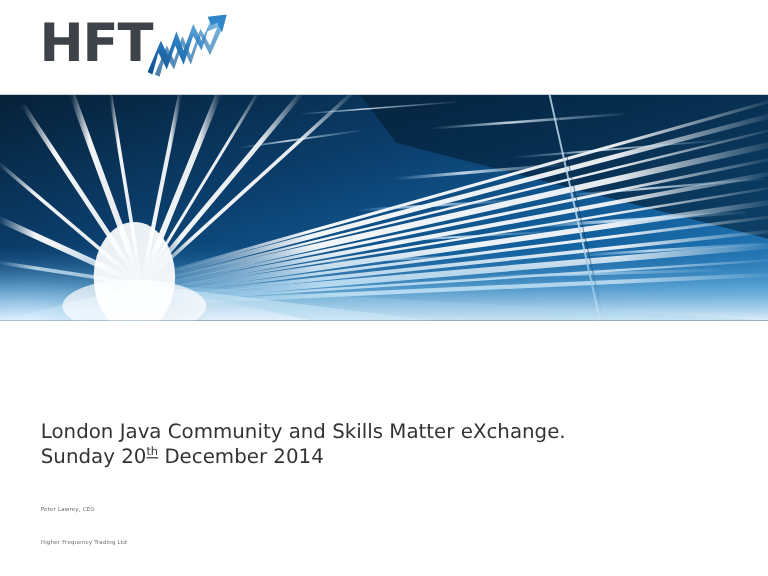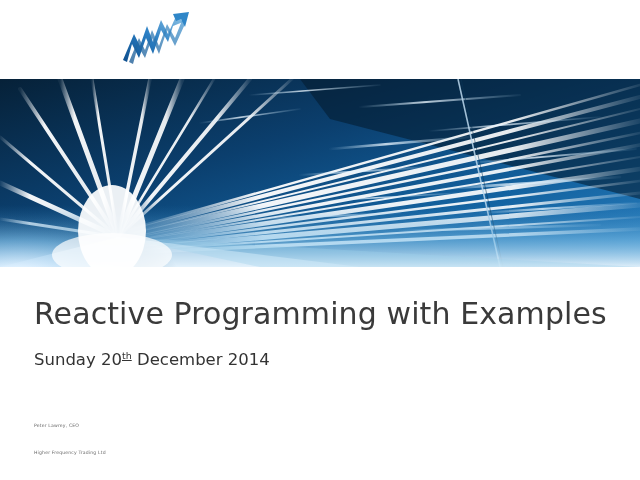--- a/index.html
+++ b/index.html
@@ -107,20 +107,21 @@
   }
   .footnote-presenter { top: 423px; }
   .footnote-company   { top: 450px; }
 </style>
 </head>
 <body>
 
 <div class="slide">
 
   <div class="logo-area">
+    <div class="logo-text">HFT</div>
     <div class="logo-mark">
       <svg width="70" height="52" viewBox="0 0 70 52" xmlns="http://www.w3.org/2000/svg">
         <defs>
           <linearGradient id="mk1" x1="0" y1="1" x2="1" y2="0">
             <stop offset="0%" stop-color="#0e4f8e"></stop>
             <stop offset="50%" stop-color="#2b7fc4"></stop>
             <stop offset="100%" stop-color="#8fc4e6"></stop>
           </linearGradient>
           <linearGradient id="mk2" x1="0" y1="1" x2="1" y2="0">
             <stop offset="0%" stop-color="#11538f"></stop>
@@ -225,22 +226,22 @@
       <rect x="0" y="126" width="640" height="62" fill="url(#floor)"></rect>
       <polygon points="118,158 0,188 360,188" fill="#eaf6ff" opacity="0.55"></polygon>
       <polygon points="118,158 640,188 260,188" fill="#9fd0ec" opacity="0.35"></polygon>
 
       <ellipse cx="115" cy="160" rx="150" ry="70" fill="url(#burst)"></ellipse>
       <ellipse cx="112" cy="152" rx="34" ry="46" fill="#ffffff" opacity="0.92"></ellipse>
       <ellipse cx="112" cy="176" rx="60" ry="22" fill="#ffffff" opacity="0.7"></ellipse>
     </svg>
   </div>
 
-  <div class="title">Reactive Programming with Examples</div>
 
   <div class="subtitle">
+    <div>London Java Community and Skills Matter eXchange.</div>
     <div><span>Sunday 20</span><sup>th</sup><span> December 2014</span></div>
   </div>
 
   <div class="footnote footnote-presenter">Peter Lawrey, CEO</div>
   <div class="footnote footnote-company">Higher Frequency Trading Ltd</div>
 
 </div>
 
 </body></html>

